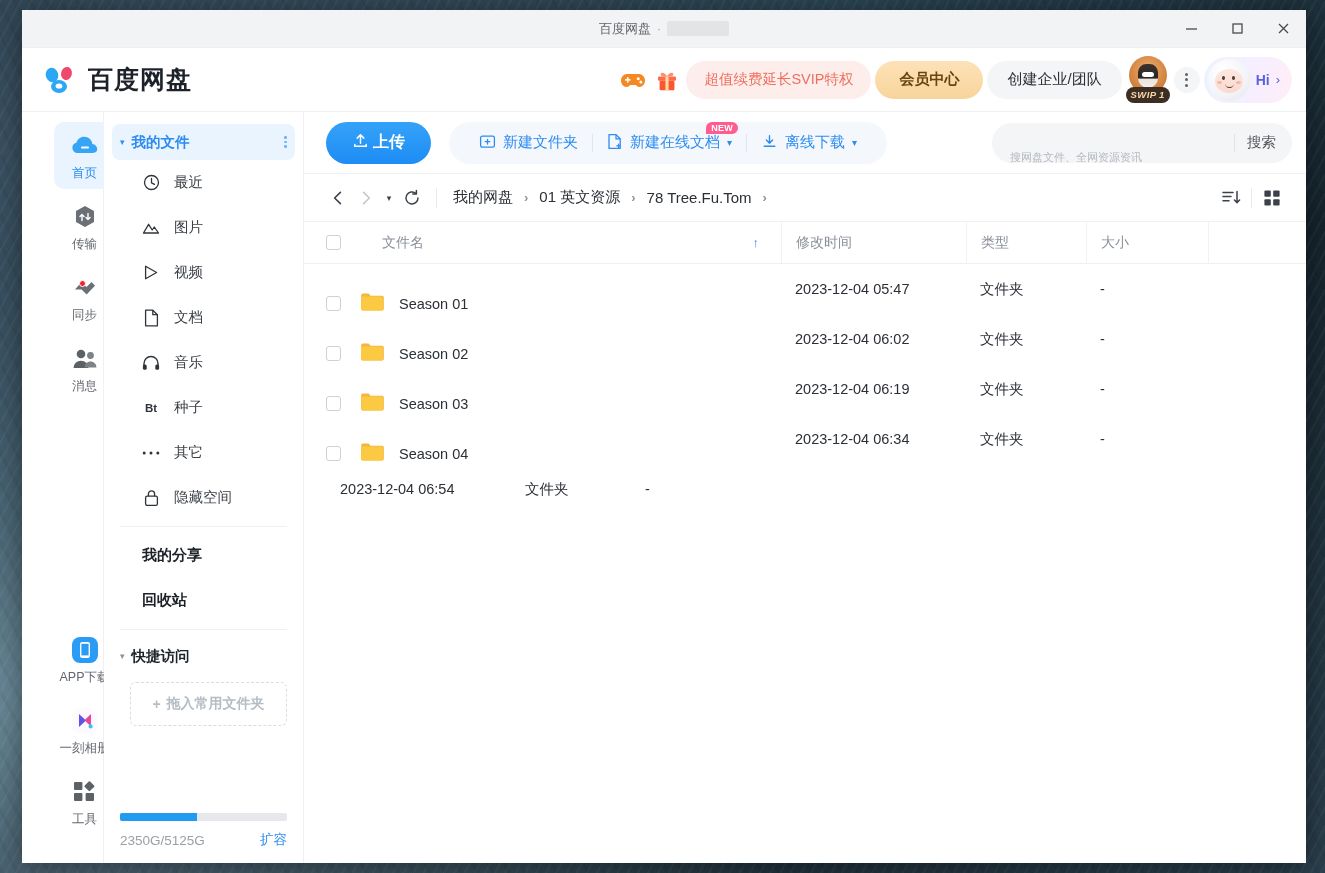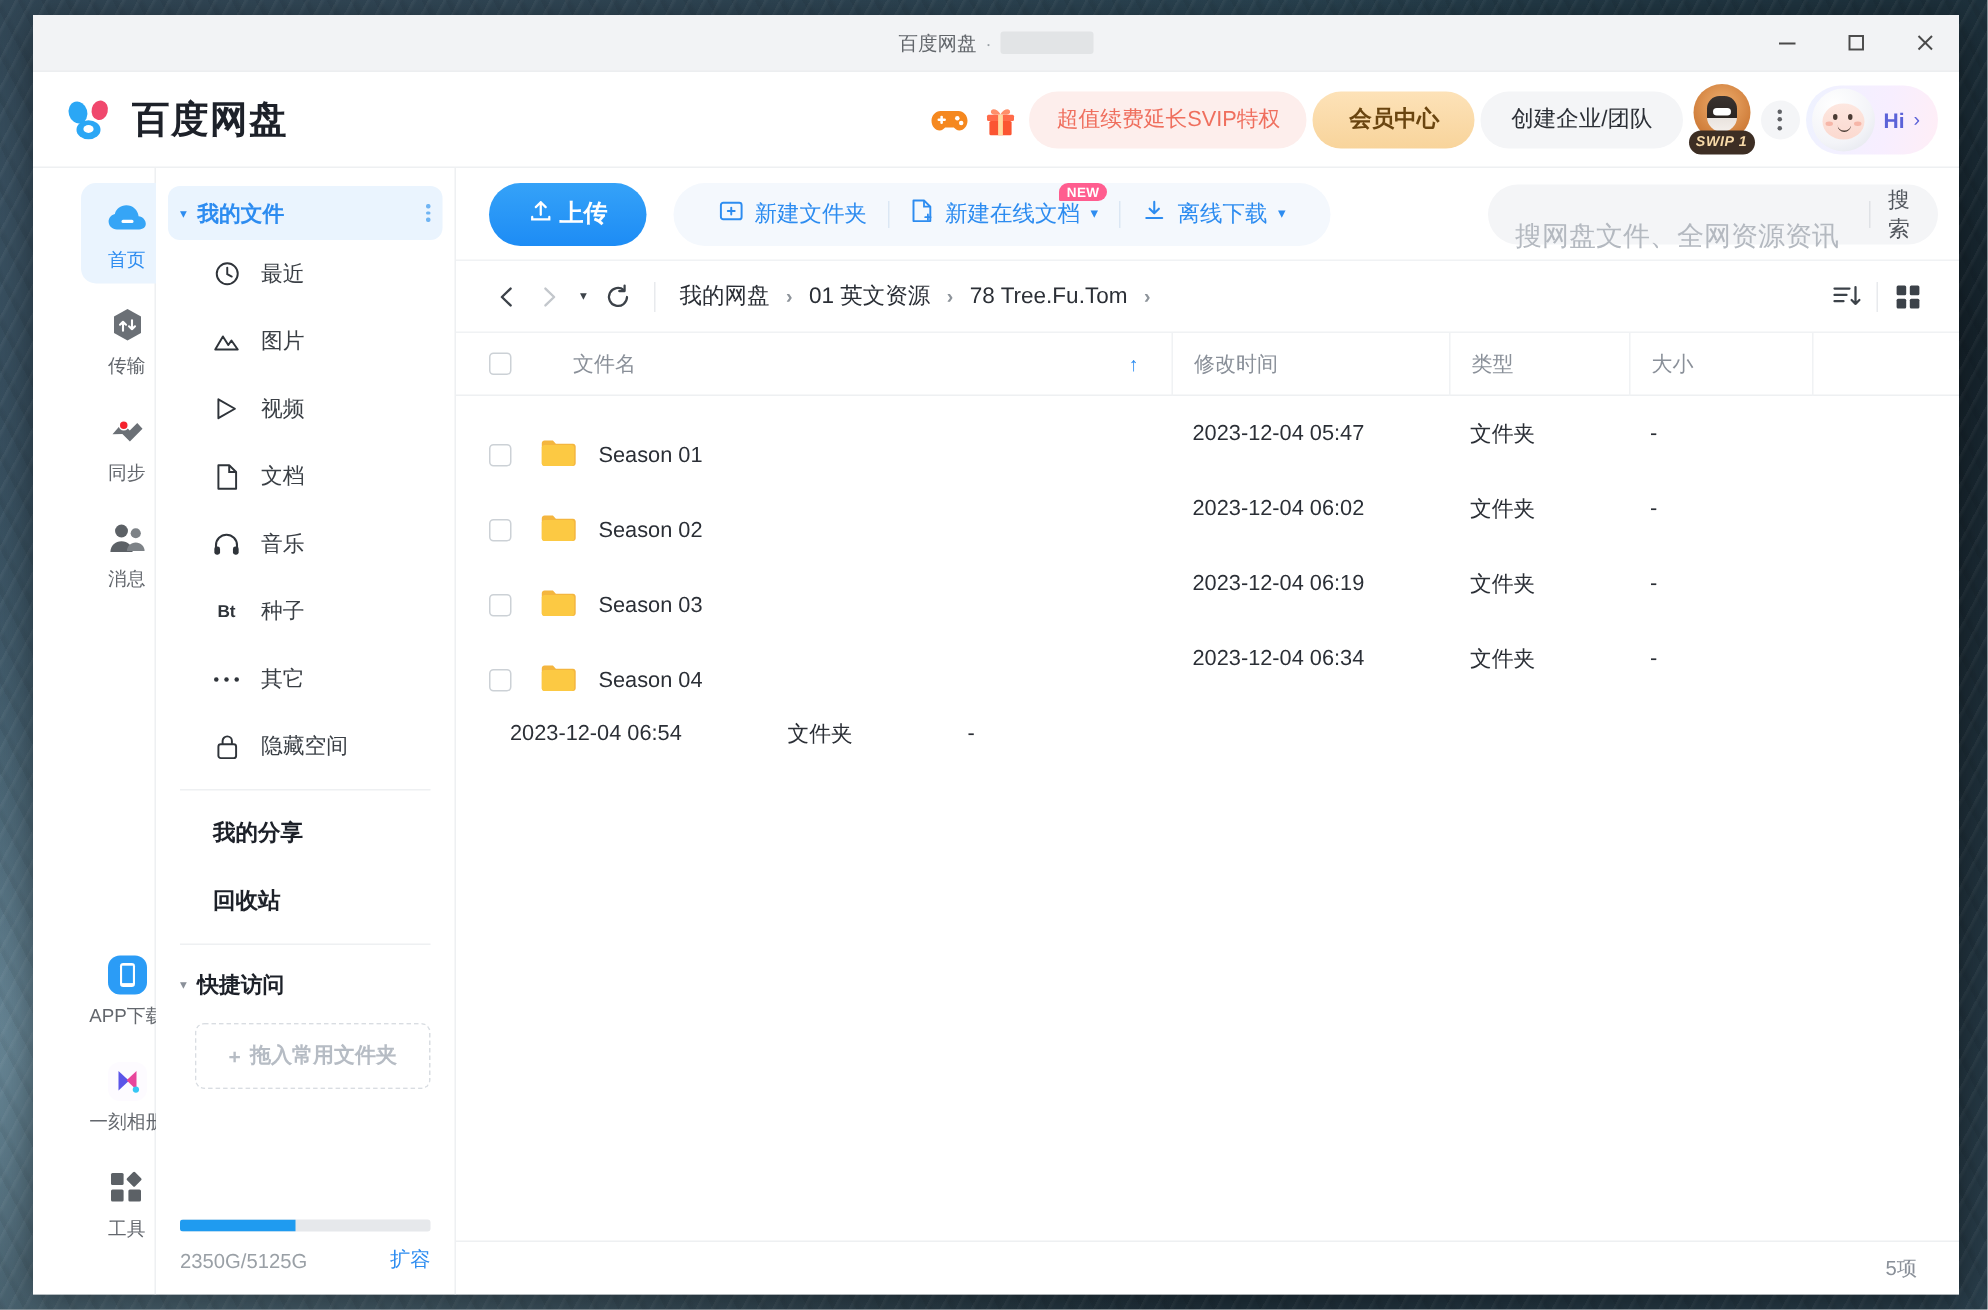--- a/index.html
+++ b/index.html
@@ -244,21 +244,21 @@
     background:#ff5d8f; color:#fff; font-size:9px; font-weight:700;
     border-radius: 7px 7px 7px 1px; padding: 1px 5px; letter-spacing:0.3px;
   }
   .tiny-caret { font-size: 10px; }
   .search-box {
     margin-left: auto; width: 300px; height: 40px; border-radius: 20px;
     background:#f4f5f7; display:flex; align-items:center; padding: 0 4px 0 18px;
   }
   .search-input {
     flex:1 1 auto; border:0; outline:0; background:transparent;
-    font-size: 18px; color:#c2410c; font-family: inherit; margin-top: 29px;
+    font-size: 11px; color:#c2410c; font-family: inherit; margin-top: 29px;
   }
   .search-input::placeholder { color:#b4b9c0; }
   .search-div { width:1px; height:18px; background:#dfe2e6; margin: 0 12px 0 4px; }
   .search-go { font-size: 14.5px; color:#51565d; padding-right: 12px; }
 
   
   .crumbbar {
     height: 48px; flex:0 0 48px; display:flex; align-items:center;
     padding: 0 14px 0 20px; border-bottom: 1px solid #f0f2f4;
   }
@@ -781,18 +781,15 @@
             <div class="row-end"></div>
           </div>
           <div class="row">
             <div class="row-time">2023-12-04 06:54</div>
             <div class="row-type">文件夹</div>
             <div class="row-size">-</div>
             <div class="row-end"></div>
           </div>
         </div>
 
-      <div class="statusbar">
-        <span>5项</span>
-      </div>
     </div>
   </div>
 </div>
 
 </body></html>

